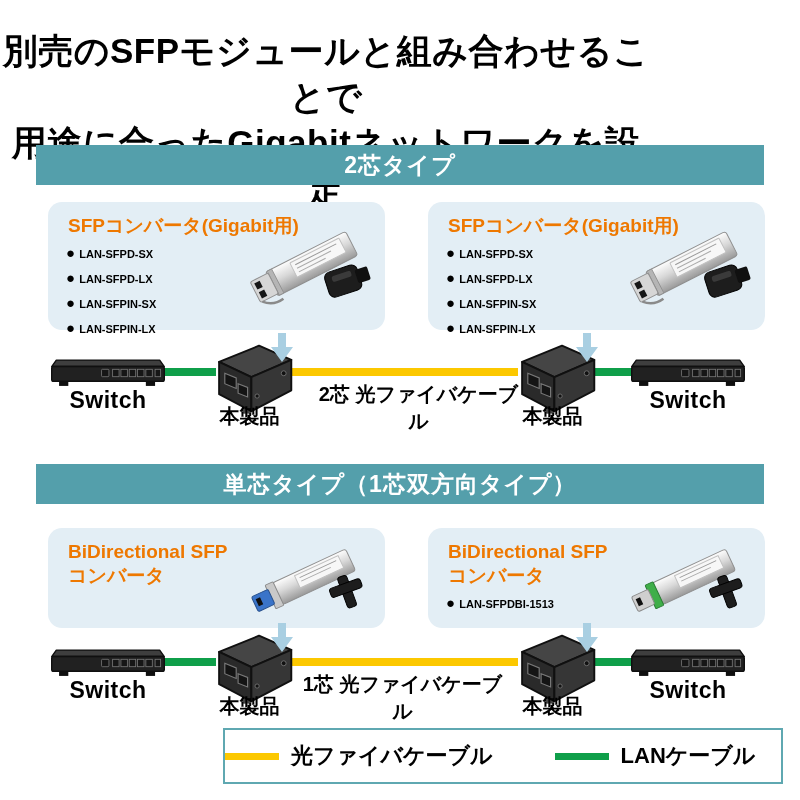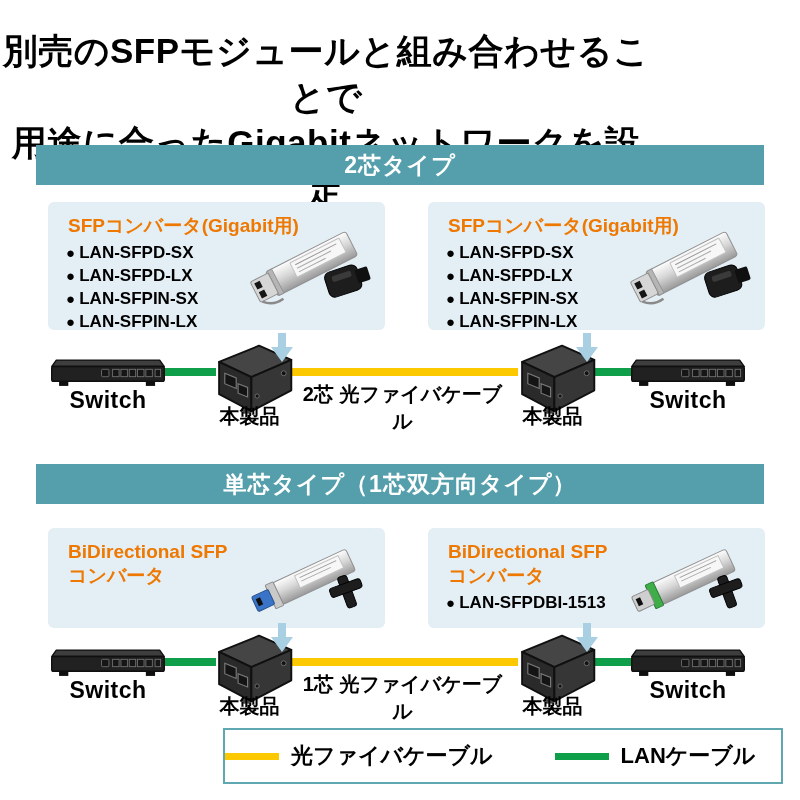--- a/index.html
+++ b/index.html
@@ -12,29 +12,29 @@
 
   
   .banner{position:absolute;left:36px;width:728px;height:40px;
           background:var(--banner_teal,#549fab);color:#fff;
           display:flex;align-items:center;justify-content:center;
           font-size:23px;font-weight:bold;letter-spacing:1px;}
   .banner-1{top:145px;}
   .banner-2{top:464px;}
 
   
-  .card{position:absolute;background:var(--card_bg,#e3eef5);border-radius:6px;}
+  .card{position:absolute;background:var(--card_bg,#e3eef5);border-radius:14px;}
   .card-1a{left:48px;top:202px;width:337px;height:128px;}
   .card-1b{left:428px;top:202px;width:337px;height:128px;}
   .card-2a{left:48px;top:528px;width:337px;height:100px;}
   .card-2b{left:428px;top:528px;width:337px;height:100px;}
   .card-heading{margin:12px 0 3px 20px;color:var(--accent_orange,#ee7800);
                 font-size:19px;font-weight:bold;line-height:1.25;}
   .card-list{list-style:none;margin:2px 0 0 18px;padding:0;
-             font-size:17px;font-weight:bold;line-height:23px;}
+             font-size:11px;font-weight:bold;line-height:23px;}
   .card-list li::before{content:"● ";font-size:15px;}
   .module-svg{position:absolute;right:4px;top:4px;z-index:2;}
 
   
   .diagram-row{position:absolute;left:0;width:672px;height:105px;}
   .row-1{top:335px;}
   .row-2{top:625px;}
   .cable{position:absolute;top:33px;height:8px;z-index:1;}
   .cable.green{background:var(--lan_green,#0f9f4a);}
   .cable.yellow{background:var(--fiber_yellow,#fcc800);}
@@ -169,21 +169,21 @@
       <polygon points="38,47 48,51 48,61 38,57" fill="#141414" stroke="#7a7a7a" stroke-width="1.2"></polygon>
       <circle cx="86" cy="36" r="2.6" fill="#111" stroke="#6e6e6e" stroke-width="1"></circle>
       <circle cx="58" cy="60" r="2.2" fill="#111" stroke="#6e6e6e" stroke-width="1"></circle>
     </svg>
     <div class="dev-label conv-label" style="left:202px;width:95px">本製品</div>
 
     <svg class="arrow-svg" style="left:270px" width="24" height="30" viewBox="0 0 24 30">
       <path d="M8,0 h8 v14 h7 L12,29 L1,14 h7 Z" fill="#a9cfe2"></path>
     </svg>
 
-    <div class="cable-label" style="left:295px">2芯 光ファイバケーブル</div>
+    <div class="cable-label" style="left:311px">2芯 光ファイバケーブル</div>
 
     <svg class="dev-svg" style="left:505px;top:4px" width="95" height="78" viewBox="0 0 100 82">
       <polygon points="18,24 60,7 94,22 52,40" fill="#454545" stroke="#101010" stroke-width="2" stroke-linejoin="round"></polygon>
       <polygon points="18,24 52,40 52,76 18,58" fill="#2a2a2a" stroke="#101010" stroke-width="2" stroke-linejoin="round"></polygon>
       <polygon points="52,40 94,22 94,54 52,76" fill="#363636" stroke="#101010" stroke-width="2" stroke-linejoin="round"></polygon>
       <polygon points="24,36 36,41 36,52 24,47" fill="#141414" stroke="#7a7a7a" stroke-width="1.2"></polygon>
       <polygon points="38,47 48,51 48,61 38,57" fill="#141414" stroke="#7a7a7a" stroke-width="1.2"></polygon>
       <circle cx="86" cy="36" r="2.6" fill="#111" stroke="#6e6e6e" stroke-width="1"></circle>
       <circle cx="58" cy="60" r="2.2" fill="#111" stroke="#6e6e6e" stroke-width="1"></circle>
     </svg>

